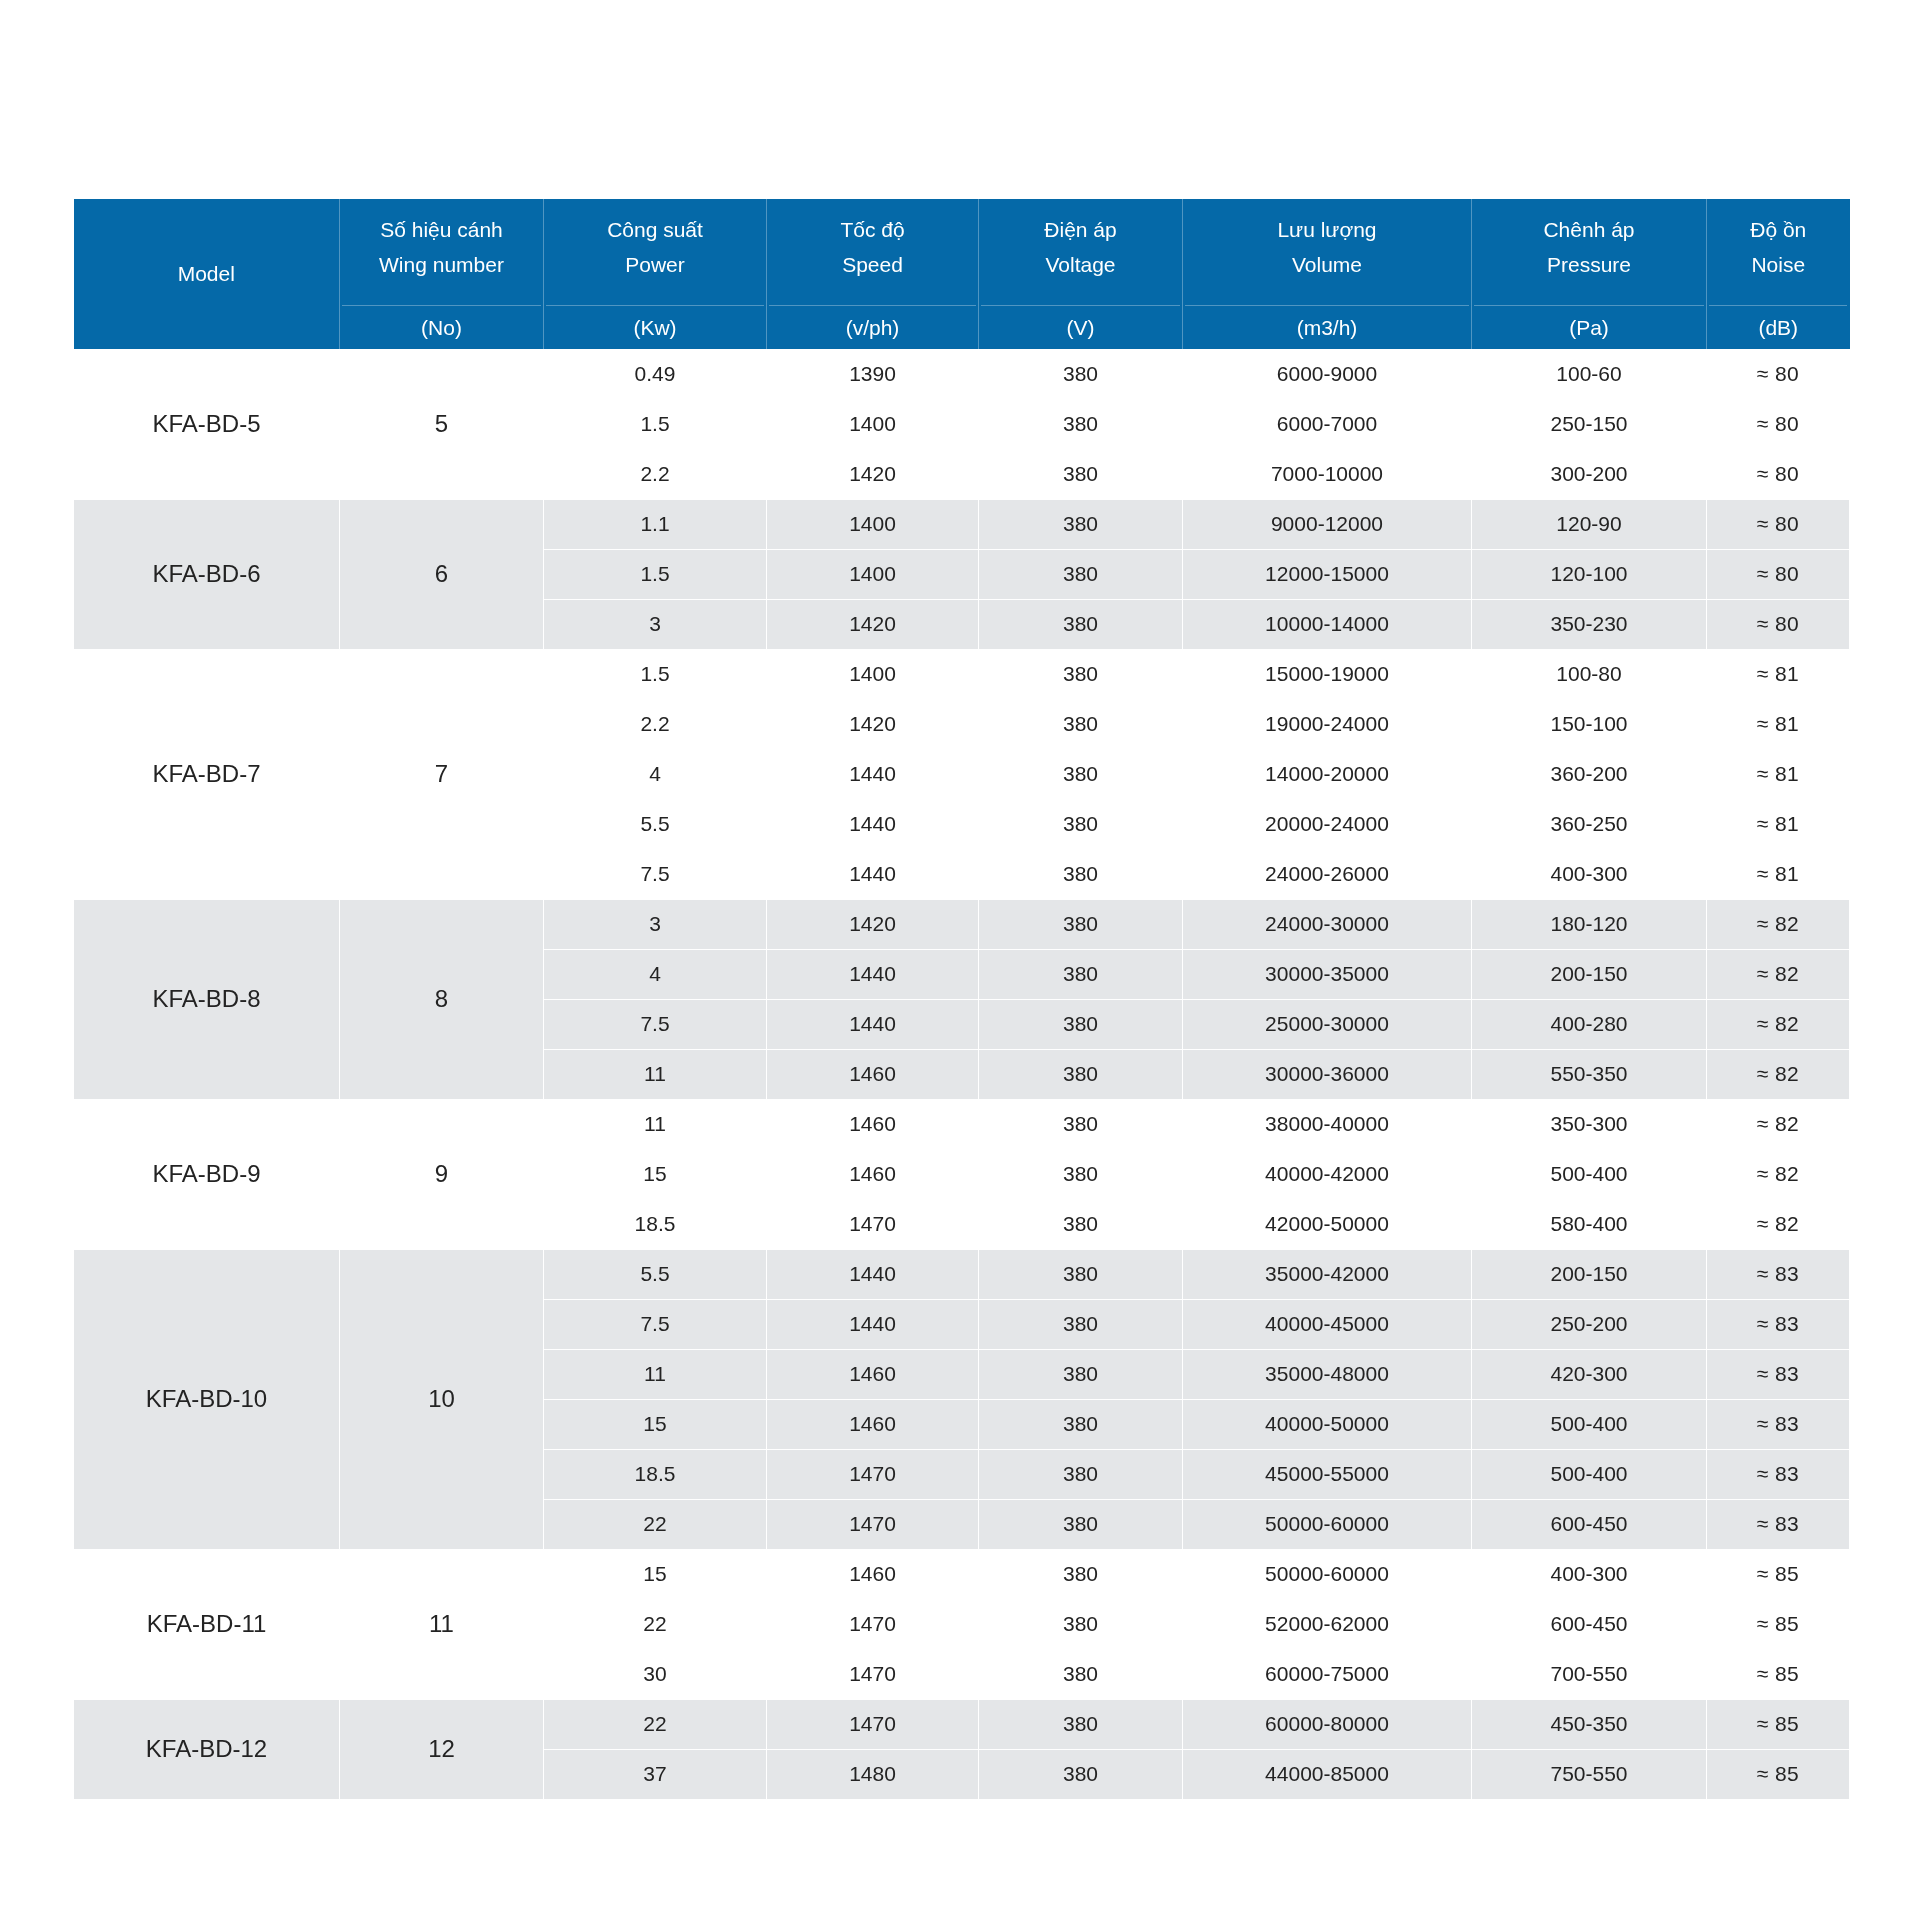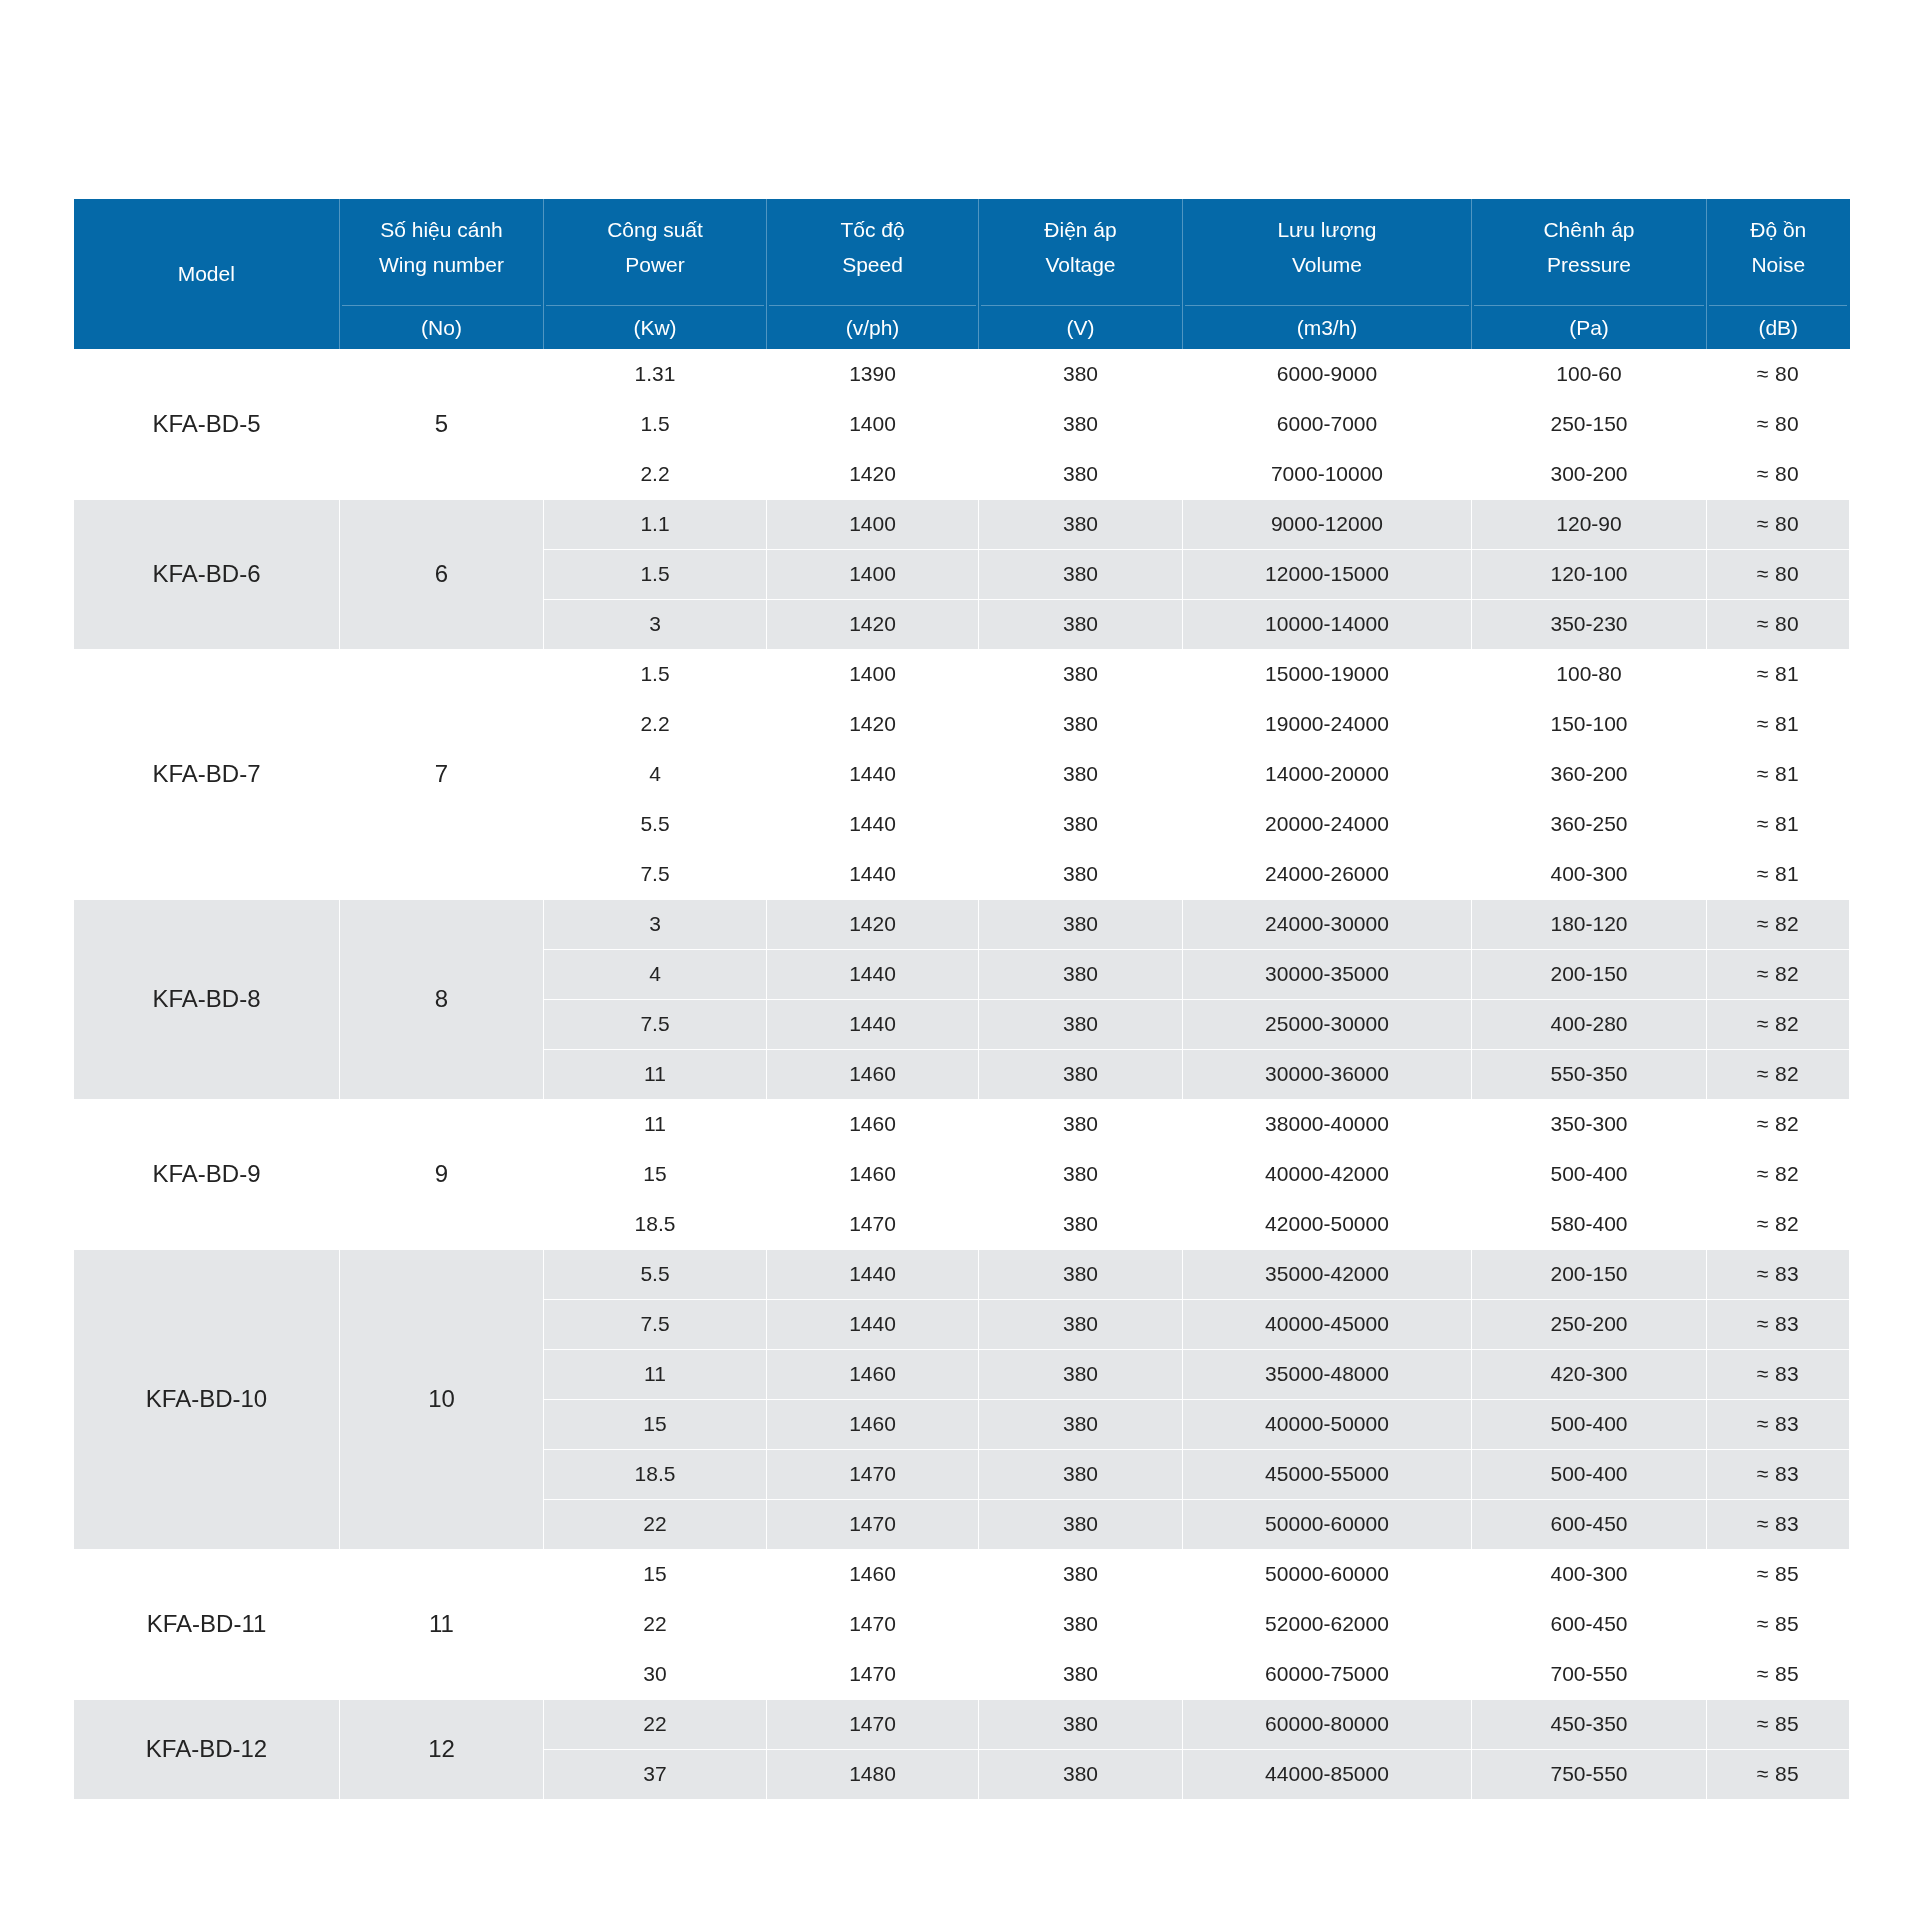--- a/index.html
+++ b/index.html
@@ -182,21 +182,21 @@
                 <span class="hdr-unit">(dB)</span>
               </div>
             </div>
           </th>
         </tr>
     </thead>
     <tbody>
         <tr>
           <td class="model-cell" rowspan="3">KFA-BD-5</td>
           <td class="wing-cell" rowspan="3">5</td>
-          <td>1.31</td>
+          <td>0.49</td>
           <td>1390</td>
           <td>380</td>
           <td>6000-9000</td>
           <td>100-60</td>
           <td class="noise-cell">≈ 80</td>
         </tr>
         <tr>
           <td>1.5</td>
           <td>1400</td>
           <td>380</td>

